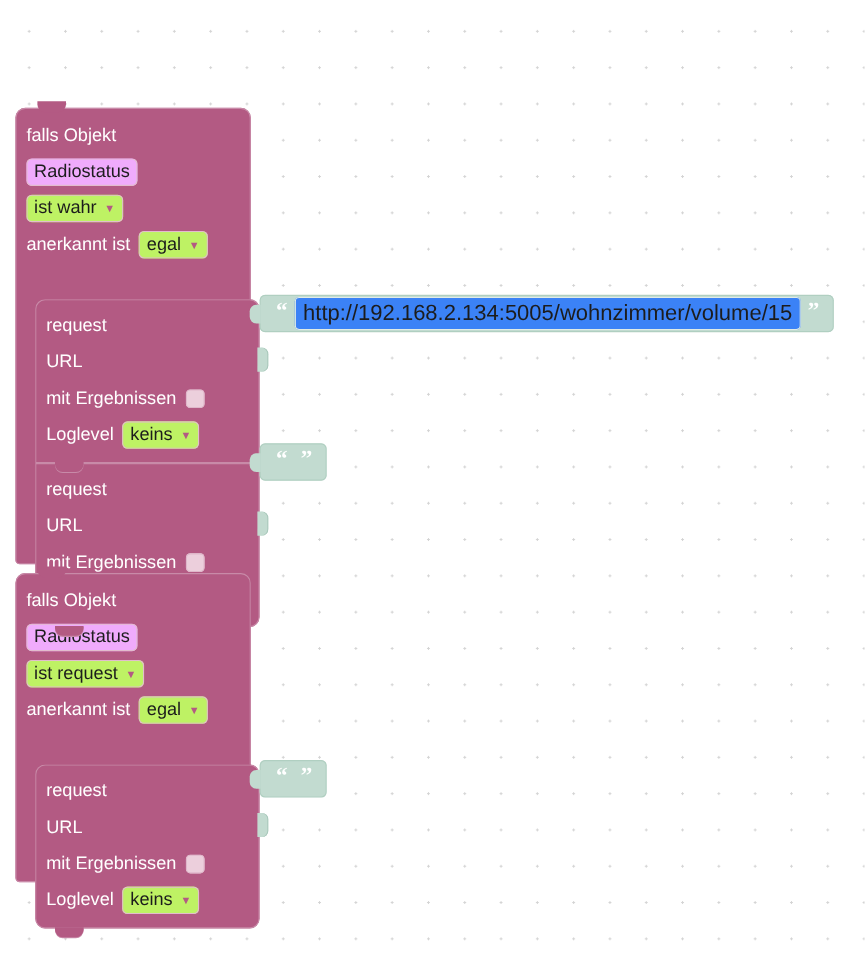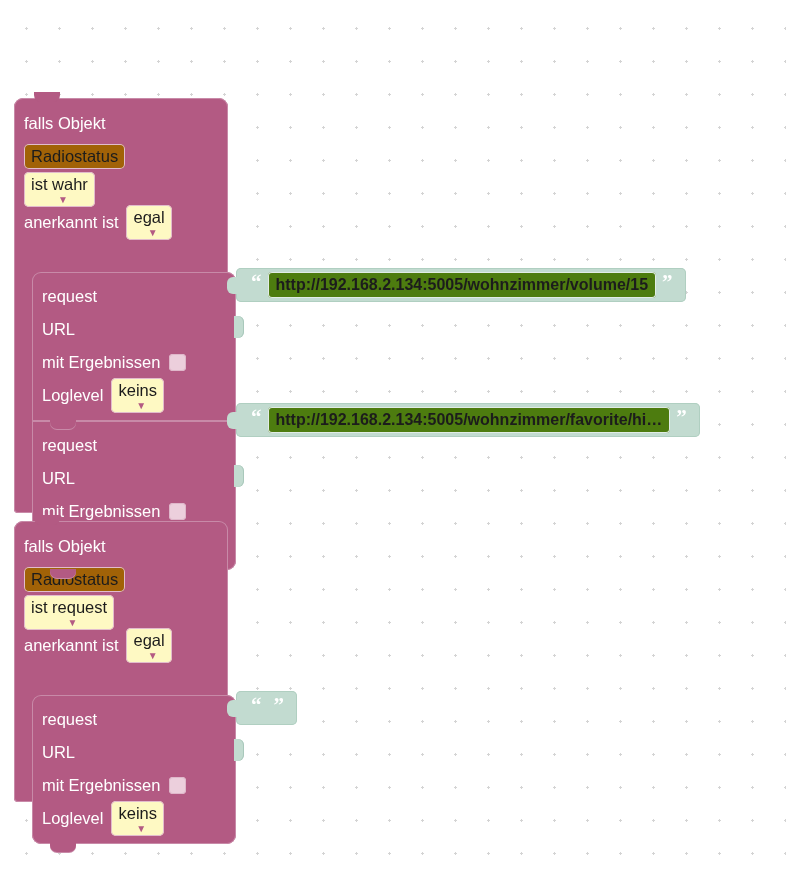--- a/index.html
+++ b/index.html
@@ -39,22 +39,22 @@
   }
 
   
   .chip{
     display:inline-flex;align-items:center;
     background:#eccfdc;color:#1c1c1c;
     border-radius:5px;padding:3px 7px;
     font-size:16.5px;line-height:1.12;
     box-shadow:inset 0 0 0 1px #e2bccd;
   }
-  .chip.var{background:#a16207;}
-  .chip.dd{background:#fef9c3;flex-direction:column;}
+  .chip.var{background:#f0abfc;}
+  .chip.dd{background:#bef264;}
   .chip .caret{
     margin-left:7px;color:#b35a83;font-size:10px;line-height:1;
     transform:translateY(1px);
   }
   .lbl{margin-right:8px;}
 
   
   .cbox{
     display:inline-block;width:17px;height:17px;
     background:#eccfdc;border-radius:4px;margin-left:9px;
@@ -101,26 +101,25 @@
     background:#c2dbd0;border-radius:6px 0 0 6px;
   }
   .quote{
     color:#ffffff;font-size:21px;line-height:1;font-weight:bold;
     padding:0 6px;transform:translateY(-3px);
     font-family:"Liberation Serif", serif;
   }
   .q-open{margin-left:9px;}
   .q-close{margin-right:7px;}
   .url-field{
-    background:#4d7c0f;color:#1c1c1c;
-    font-size:16px;line-height:1;
+    background:#3b82f6;color:#1c1c1c;
+    font-size:20px;line-height:1;
     padding:5px 8px;border-radius:4px;
     white-space:nowrap;
     box-shadow:inset 0 0 0 1px #e1ece6;
-    font-weight:bold;
   }
 </style>
 </head>
 <body>
 
 <div class="canvas">
 
   <div class="if-block" style="top:98px;height:415px;">
     <div class="if-head">
       <div class="blk-row">
@@ -199,21 +198,20 @@
   <div class="text-block" style="left:236px;top:268px;">
     <div class="plug"></div>
     <span class="quote q-open">“</span>
     <span class="url-field">http://192.168.2.134:5005/wohnzimmer/volume/15</span>
     <span class="quote q-close">”</span>
   </div>
 
   <div class="text-block" style="left:236px;top:403px;">
     <div class="plug"></div>
     <span class="quote q-open">“</span>
-    <span class="url-field">http://192.168.2.134:5005/wohnzimmer/favorite/hi…</span>
     <span class="quote q-close">”</span>
   </div>
 
   <div class="if-block" style="top:521px;height:281px;">
     <div class="if-head">
       <div class="blk-row">
         <span>falls Objekt</span>
       </div>
       <div class="blk-row">
         <span class="chip var">Radiostatus</span>

